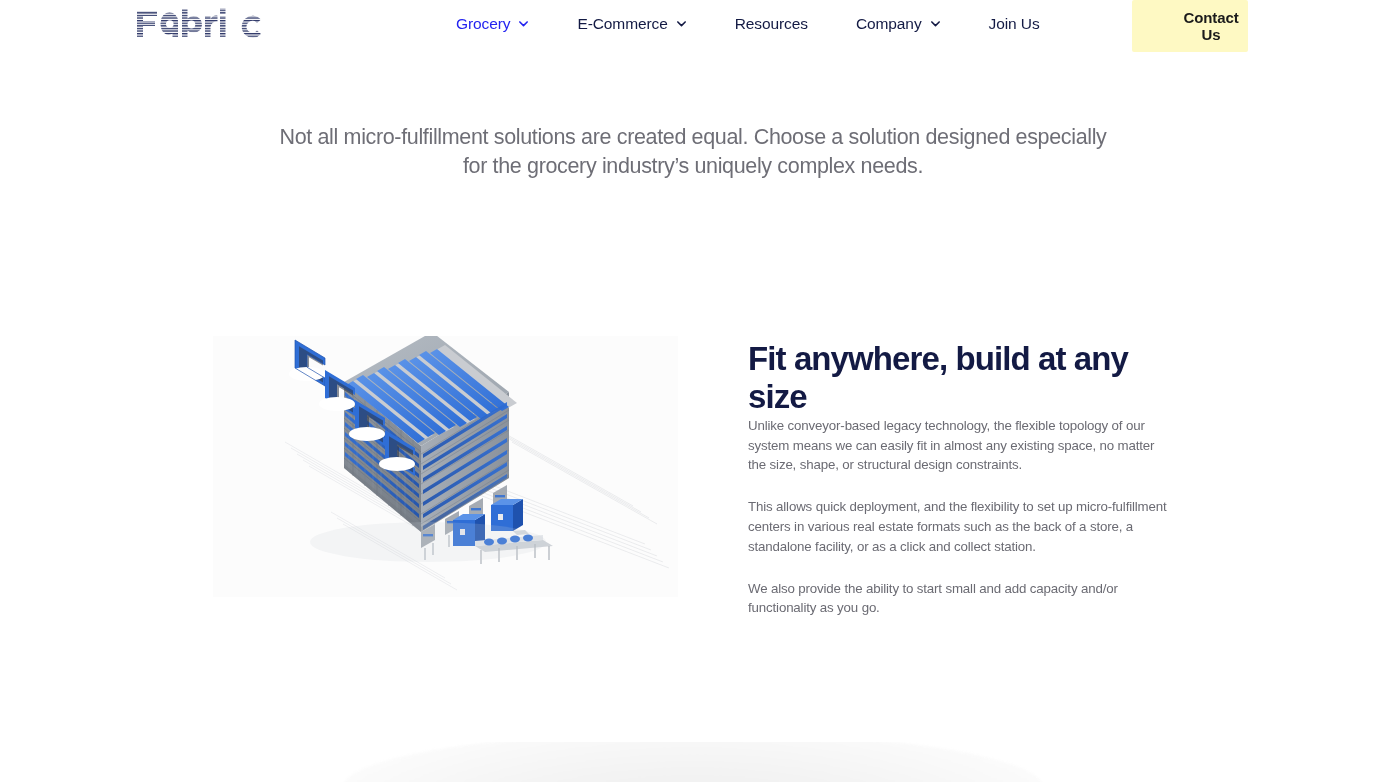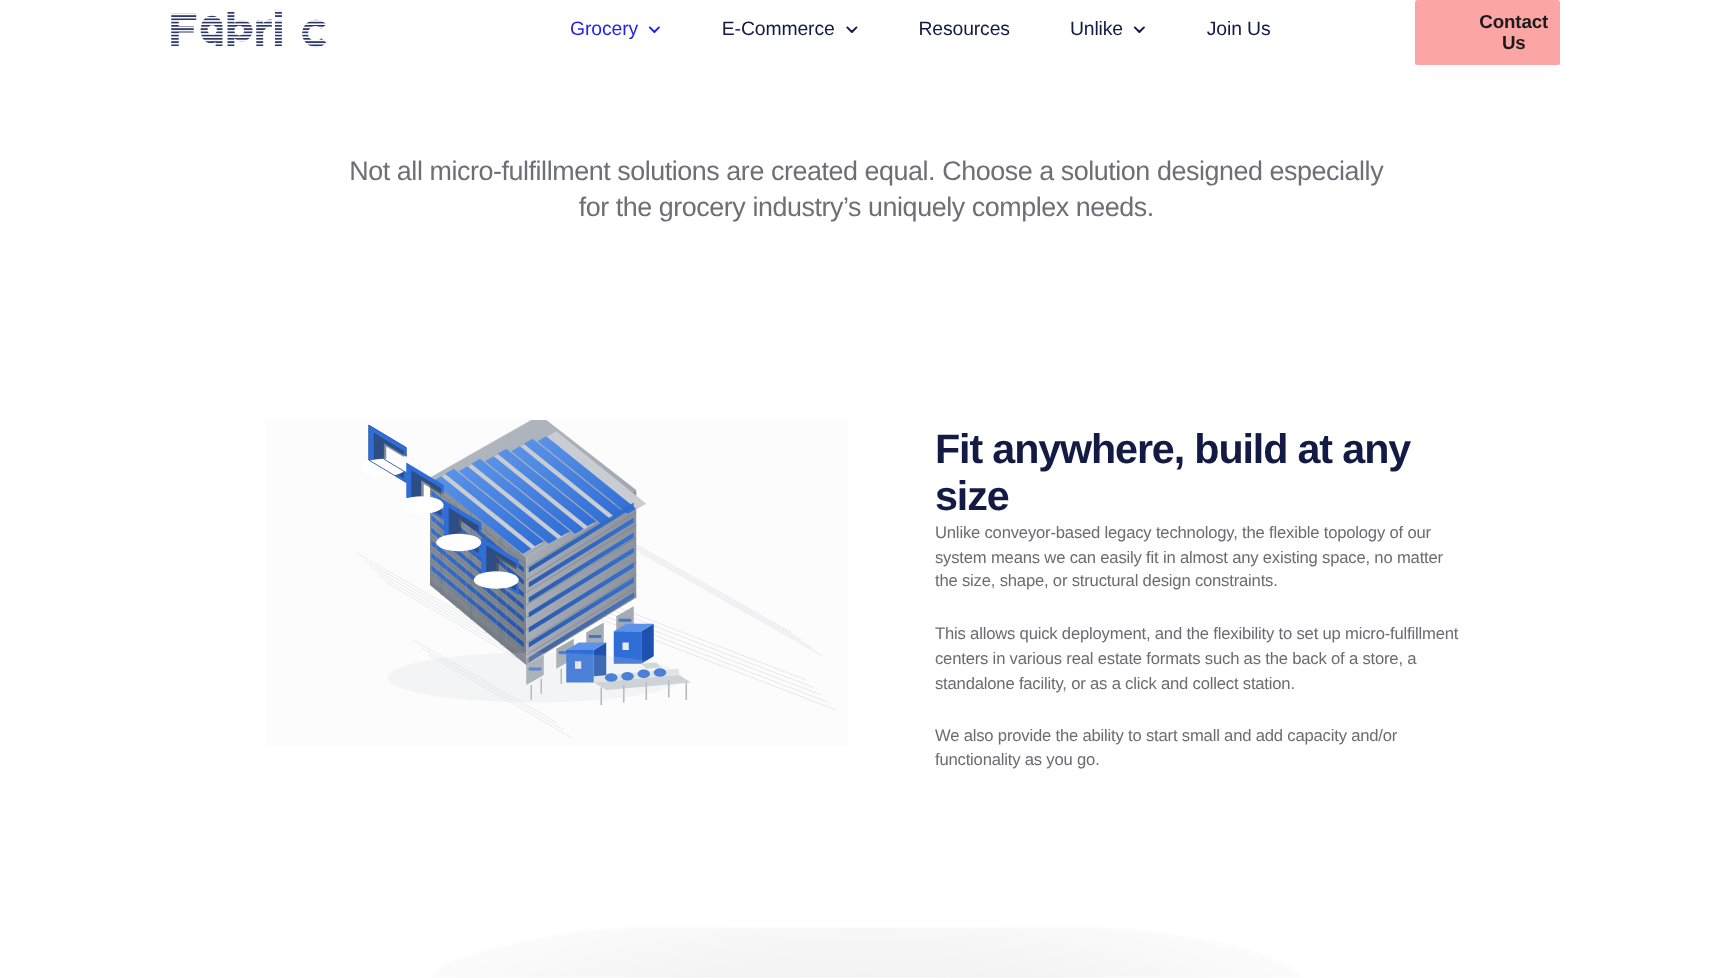--- a/index.html
+++ b/index.html
@@ -77,21 +77,21 @@
     top: -1px;
   }
   .chev svg { display: block; }
 
   .contact-btn {
     position: absolute;
     left: 1132px;
     top: 0px;
     width: 116px;
     height: 52px;
-    background: #fca5a5;
+    background: #fef9c3;
     border: none;
     border-radius: 2px;
     color: #1b1b1b;
     font-family: "Liberation Sans", sans-serif;
     font-size: 15px;
     font-weight: 700;
     letter-spacing: -0.1px;
     cursor: pointer;
     padding-left: 42px;
   }
@@ -238,21 +238,21 @@
               <path d="M2 4.3 L6 8.3 L10 4.3" fill="none" stroke="#131a44" stroke-width="1.7" stroke-linecap="round" stroke-linejoin="round"></path>
             </svg>
         </span>
       </div>
 
       <div class="nav-item">
         <span>Resources</span>
       </div>
 
       <div class="nav-item">
-        <span>Unlike</span>
+        <span>Company</span>
         <span class="chev">
           <svg viewBox="0 0 12 12" width="11" height="11">
               <path d="M2 4.3 L6 8.3 L10 4.3" fill="none" stroke="#131a44" stroke-width="1.7" stroke-linecap="round" stroke-linejoin="round"></path>
             </svg>
         </span>
       </div>
 
       <div class="nav-item">
         <span>Join Us</span>
       </div>

